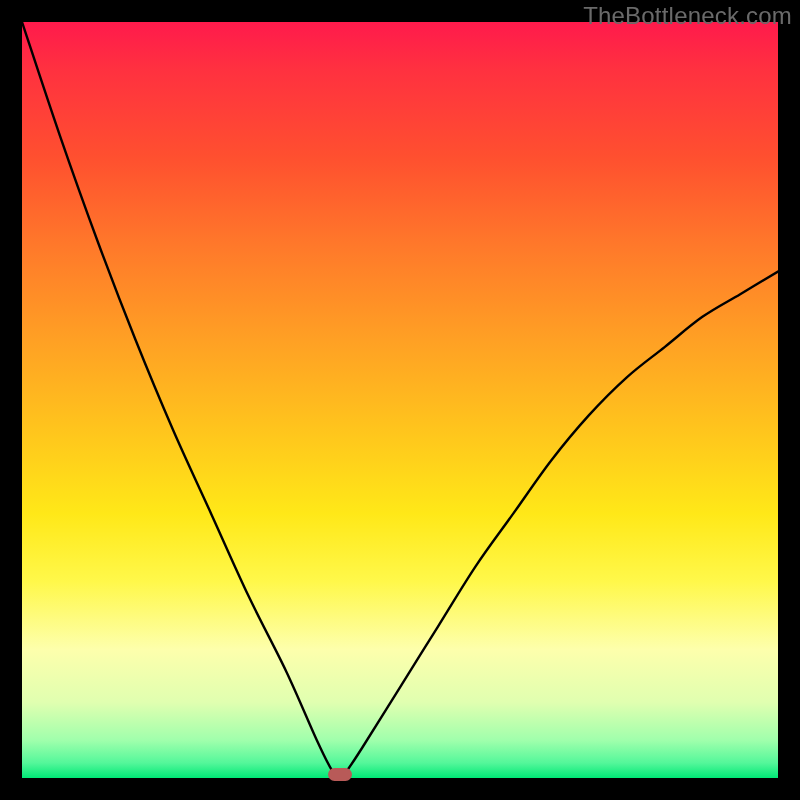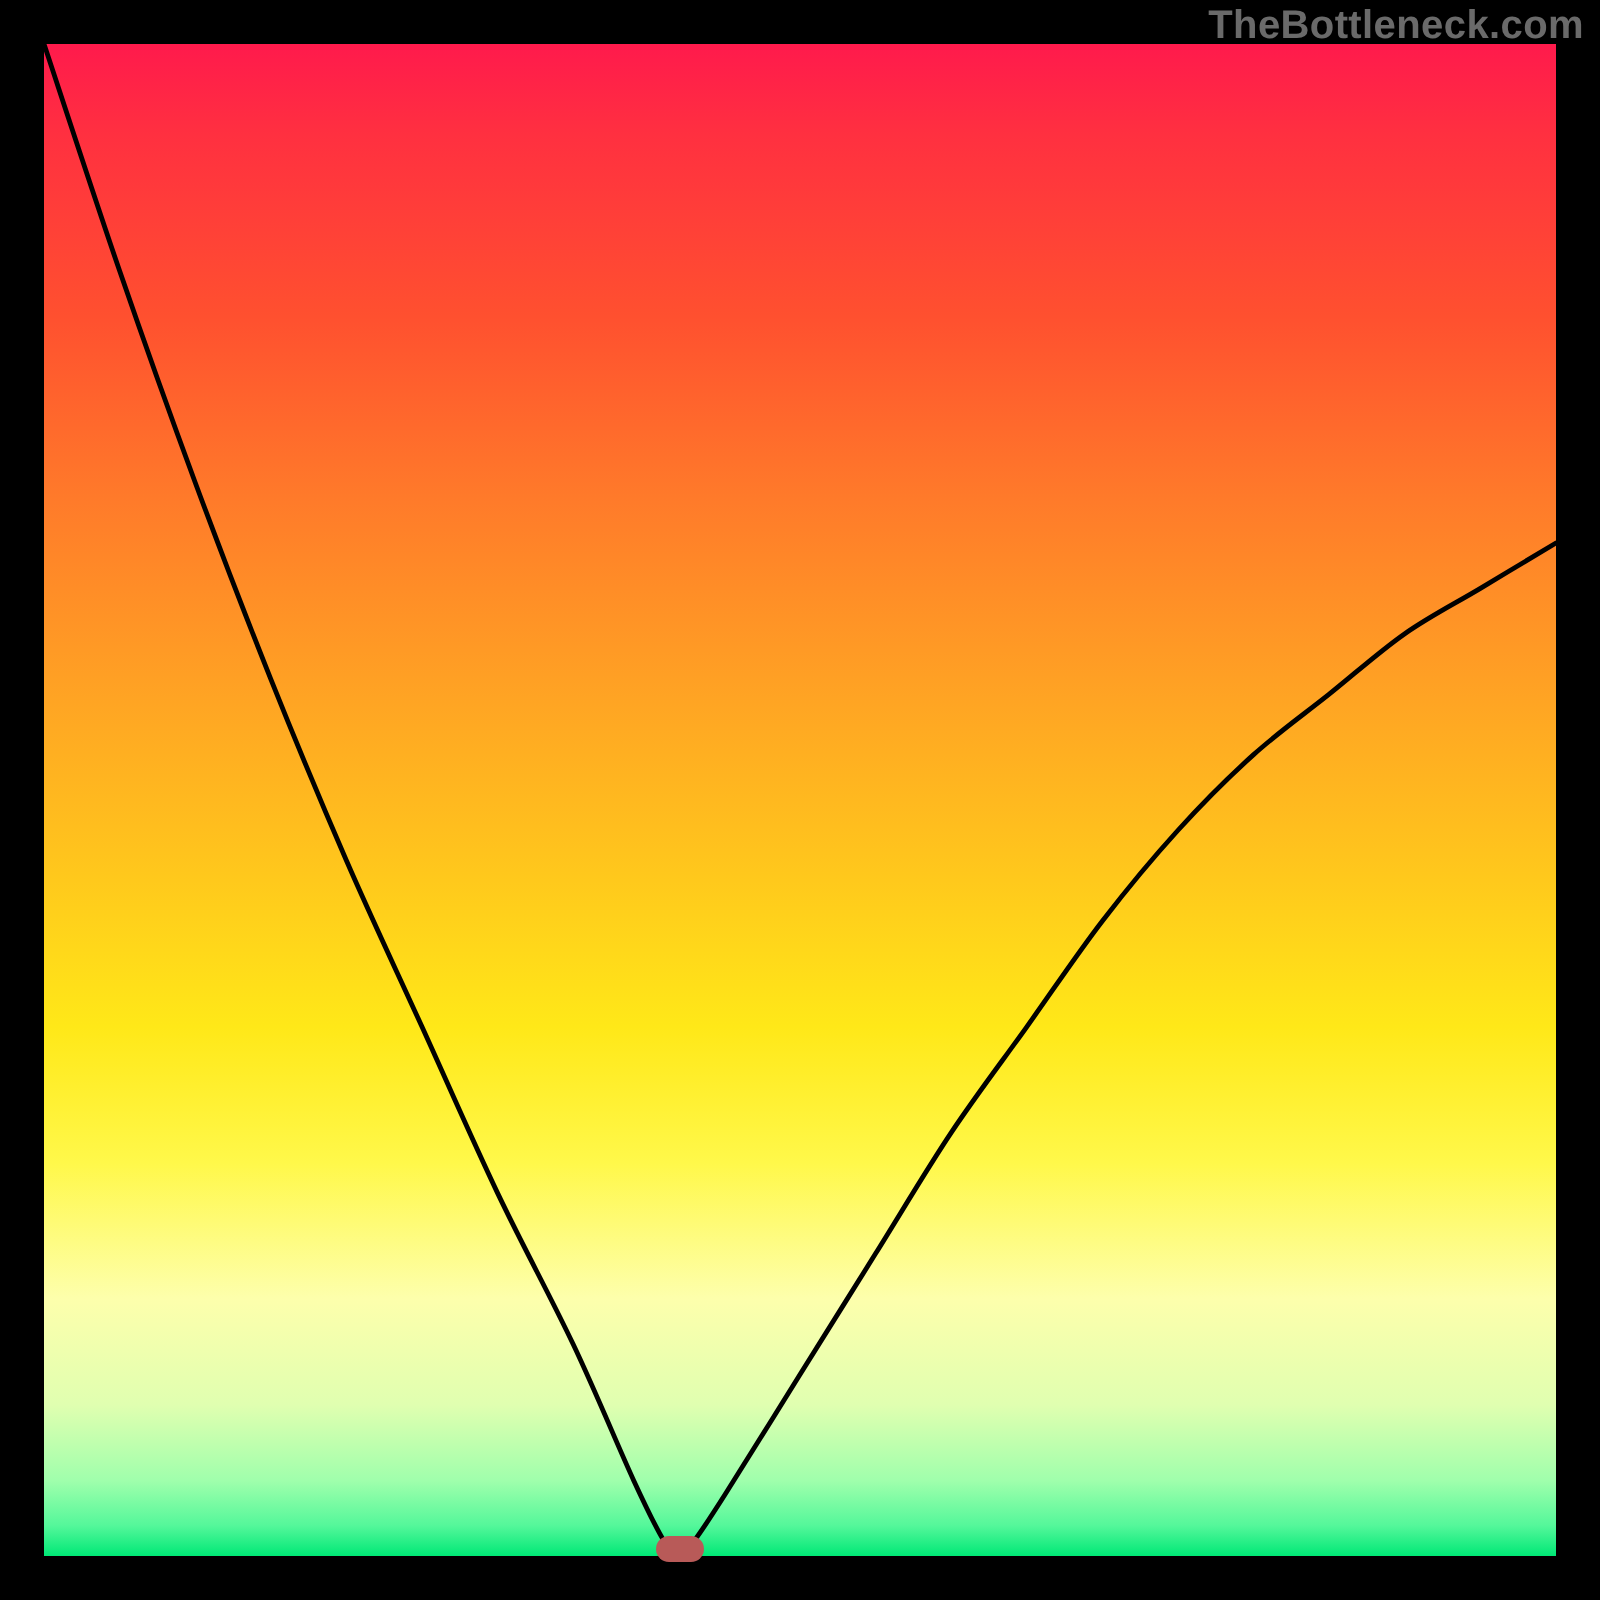--- a/index.html
+++ b/index.html
@@ -39,22 +39,22 @@
       #a0ffac 95%,
       #54f79a 98%,
       #00e876 100%
     );
   }
   .watermark {
     position: absolute;
     top: 2px;
     right: 8px;
     color: #6a6a6a;
-    font-size: 20px;
-    font-weight: 700;
+    font-size: 24px;
+    font-weight: 400;
     letter-spacing: 0.2px;
     user-select: none;
   }
   svg.curve {
     position: absolute;
     left: 0;
     top: 0;
     width: 756px;
     height: 756px;
   }

